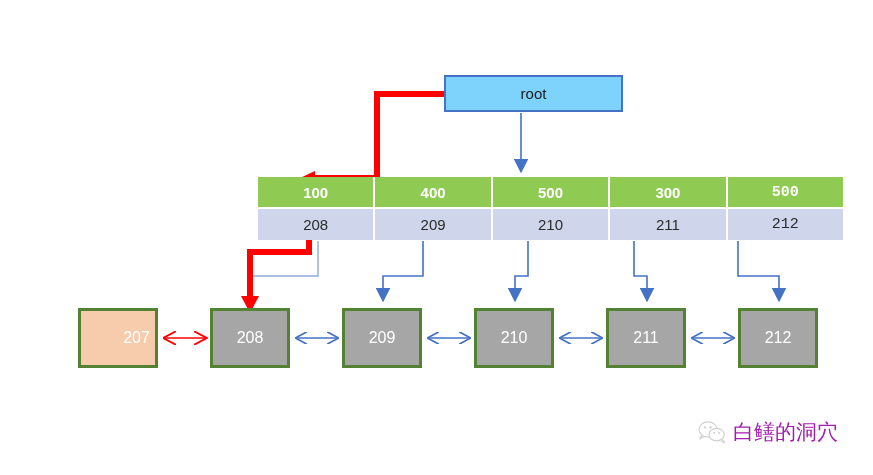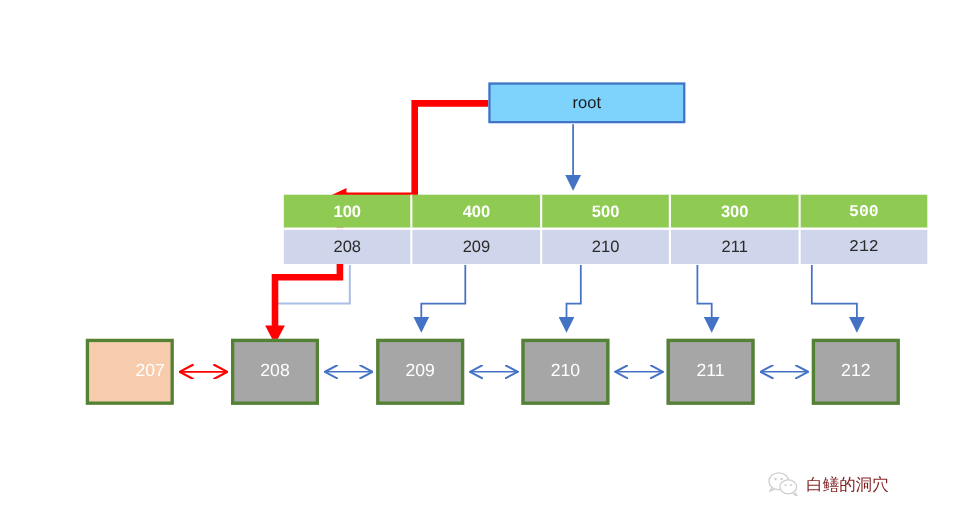--- a/index.html
+++ b/index.html
@@ -70,23 +70,23 @@
     box-sizing:border-box;
     display:flex;align-items:center;justify-content:center;
     color:#ffffff;font-size:16px;
     background:#A6A6A6;
     z-index:4;
   }
   .leaf.highlight{background:#F7CCAC;}
 
   
   .watermark{
-    position:absolute;left:698px;top:428px;
+    position:absolute;left:698px;top:418px;
     display:flex;align-items:center;gap:7px;
-    color:#7f1d1d;font-size:15px;
+    color:#a21caf;font-size:21px;
     user-select:none;
     z-index:6;
   }
   .wm-icon{display:block;}
 </style>
 </head>
 <body>
 
 <div id="stage">
 

